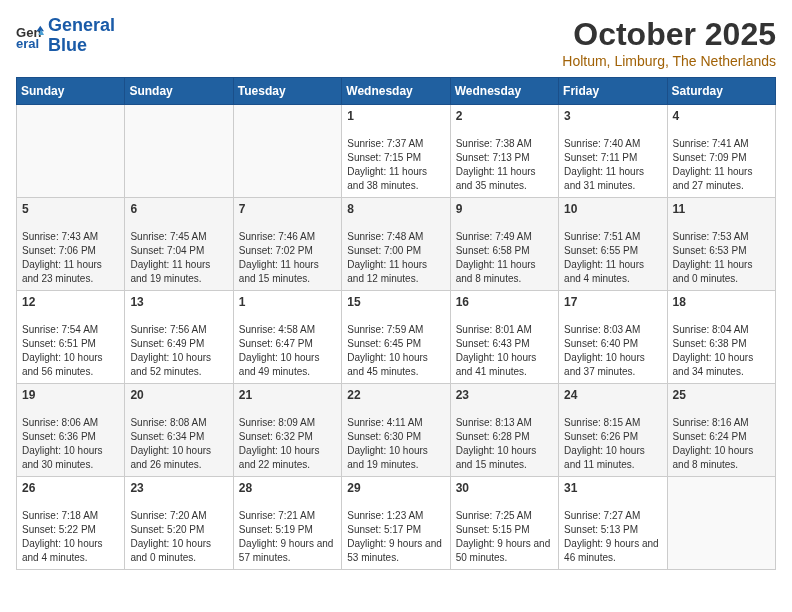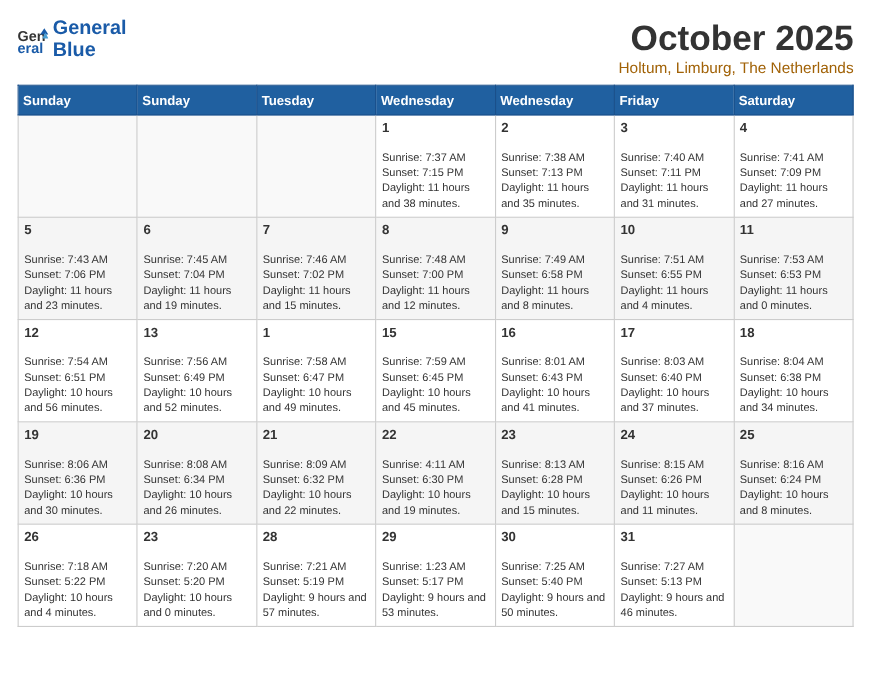--- a/index.html
+++ b/index.html
@@ -206,21 +206,21 @@
 Daylight: 10 hours and 56 minutes.</div>
         </td>
         <td>
           <span class="day-num">13</span>
           <div class="day-info">Sunrise: 7:56 AM
 Sunset: 6:49 PM
 Daylight: 10 hours and 52 minutes.</div>
         </td>
         <td>
           <span class="day-num">1</span>
-          <div class="day-info">Sunrise: 7:58 AM
+          <div class="day-info">Sunrise: 4:58 AM
 Sunset: 6:47 PM
 Daylight: 10 hours and 49 minutes.</div>
         </td>
         <td>
           <span class="day-num">15</span>
           <div class="day-info">Sunrise: 7:59 AM
 Sunset: 6:45 PM
 Daylight: 10 hours and 45 minutes.</div>
         </td>
         <td>
@@ -307,21 +307,21 @@
         </td>
         <td>
           <span class="day-num">29</span>
           <div class="day-info">Sunrise: 1:23 AM
 Sunset: 5:17 PM
 Daylight: 9 hours and 53 minutes.</div>
         </td>
         <td>
           <span class="day-num">30</span>
           <div class="day-info">Sunrise: 7:25 AM
-Sunset: 5:40 PM
+Sunset: 5:15 PM
 Daylight: 9 hours and 50 minutes.</div>
         </td>
         <td>
           <span class="day-num">31</span>
           <div class="day-info">Sunrise: 7:27 AM
 Sunset: 5:13 PM
 Daylight: 9 hours and 46 minutes.</div>
         </td>
         <td class="empty-cell"></td>
       </tr>

